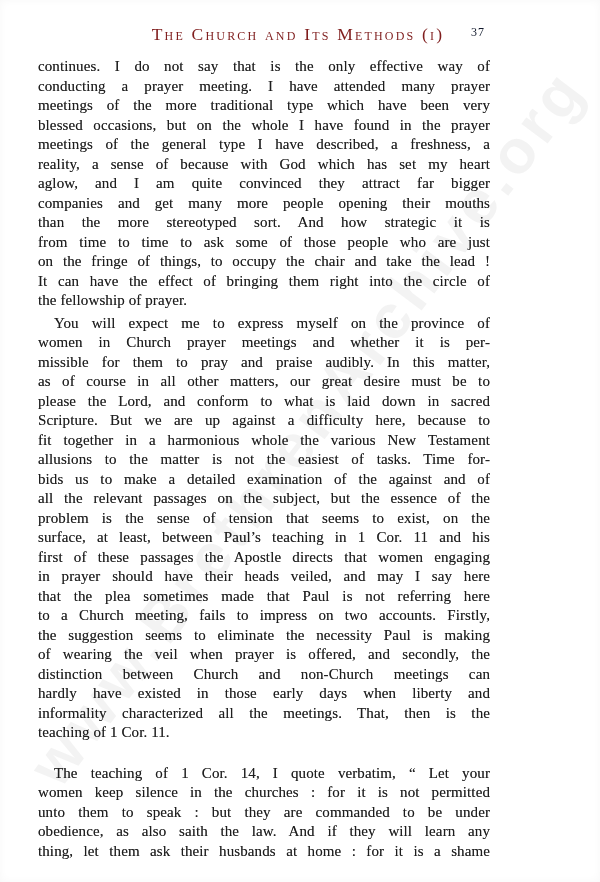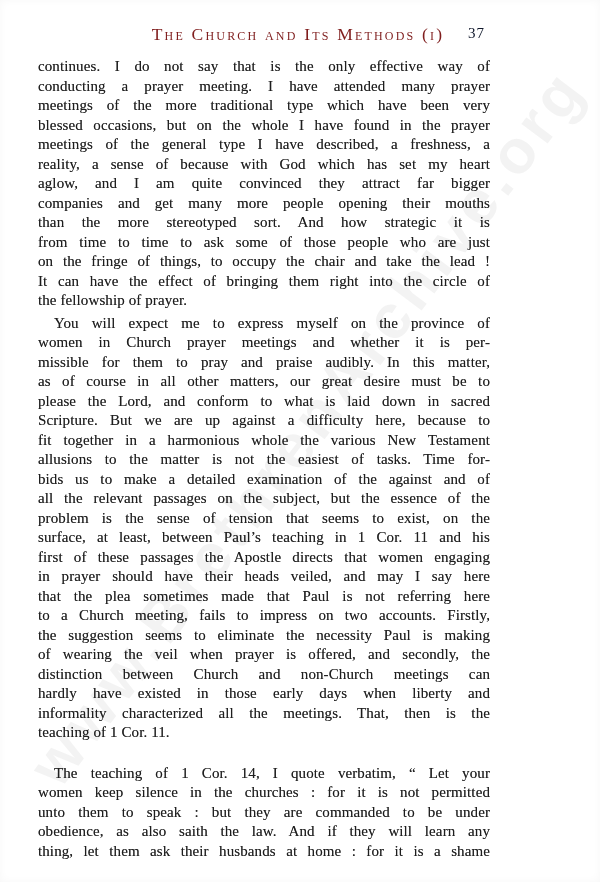--- a/index.html
+++ b/index.html
@@ -51,21 +51,21 @@
     font-variant: small-caps;
     font-size: 17.5px;
     letter-spacing: 2.2px;
     white-space: nowrap;
     color: #7f1d1d;
   }
   .page-number {
     position: absolute;
     right: 115px;
     top: 1px;
-    font-size: 15px;
+    font-size: 12px;
     letter-spacing: 1px;
     color: #0f172a;
   }
   
   .body-text {
     position: absolute;
     left: 38px;
     top: 57px;
     width: 452px;
     z-index: 2;

